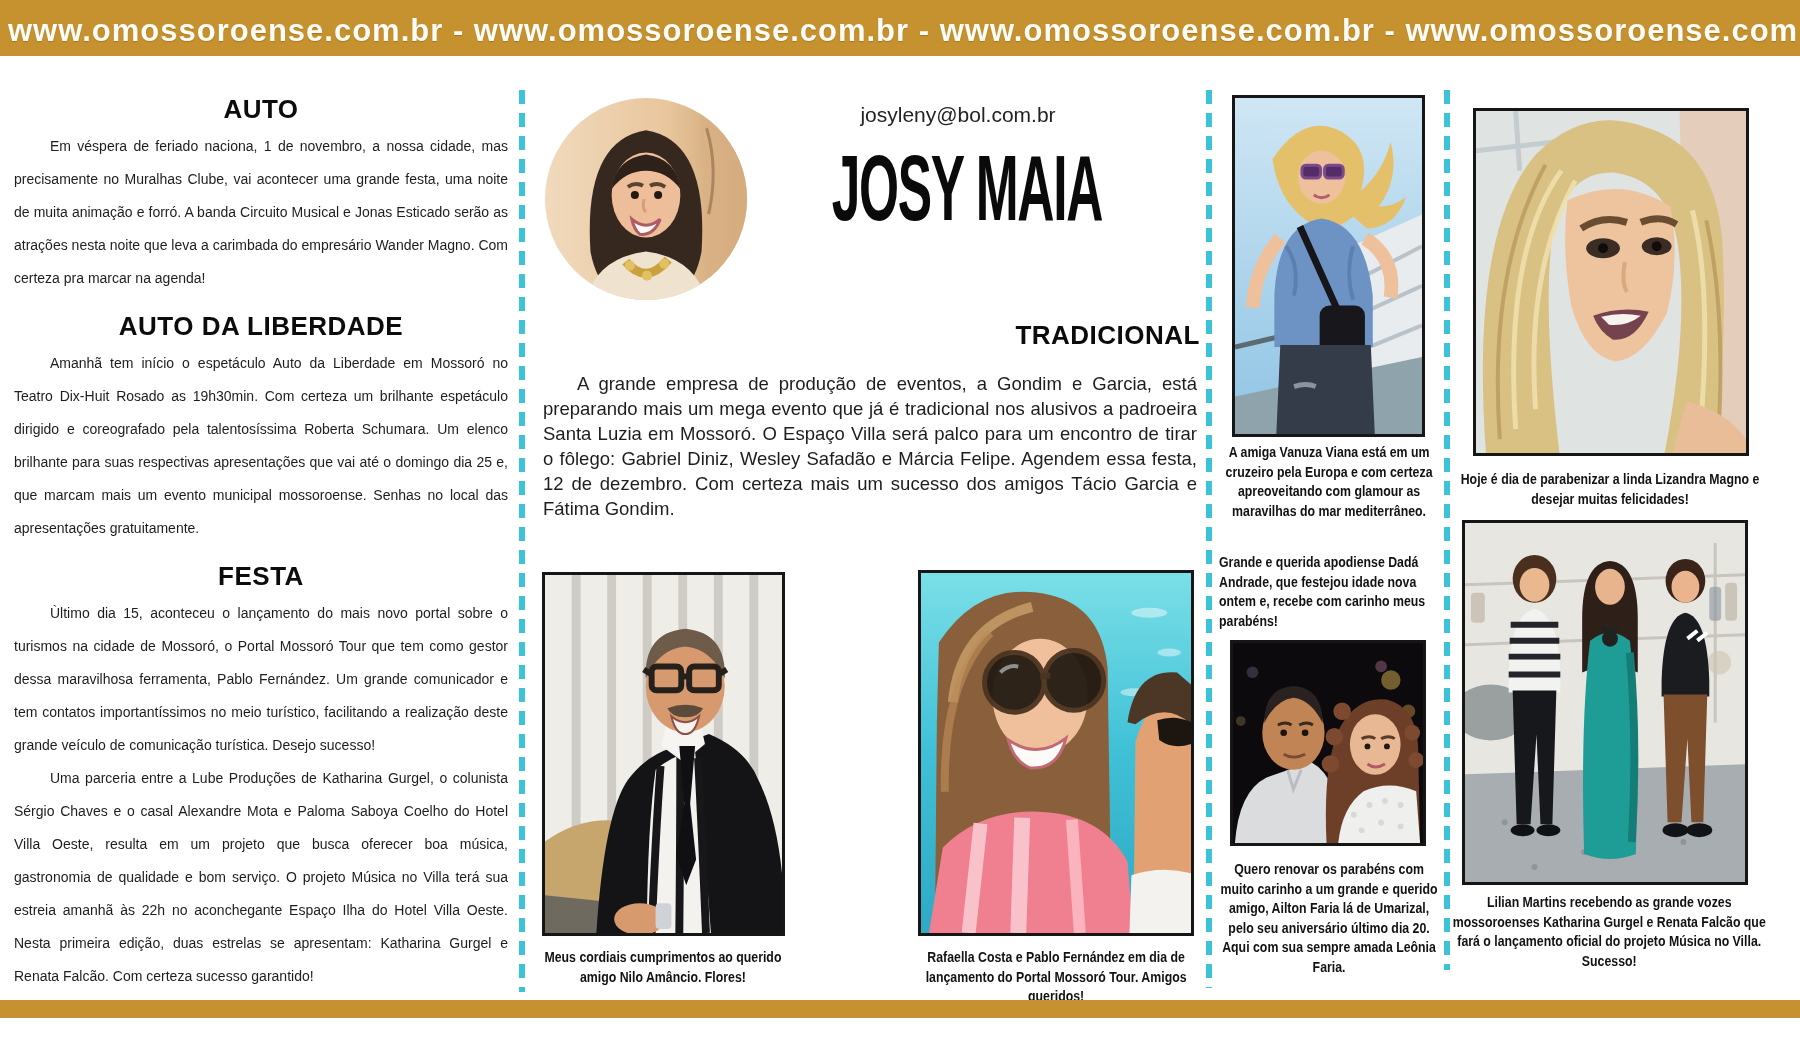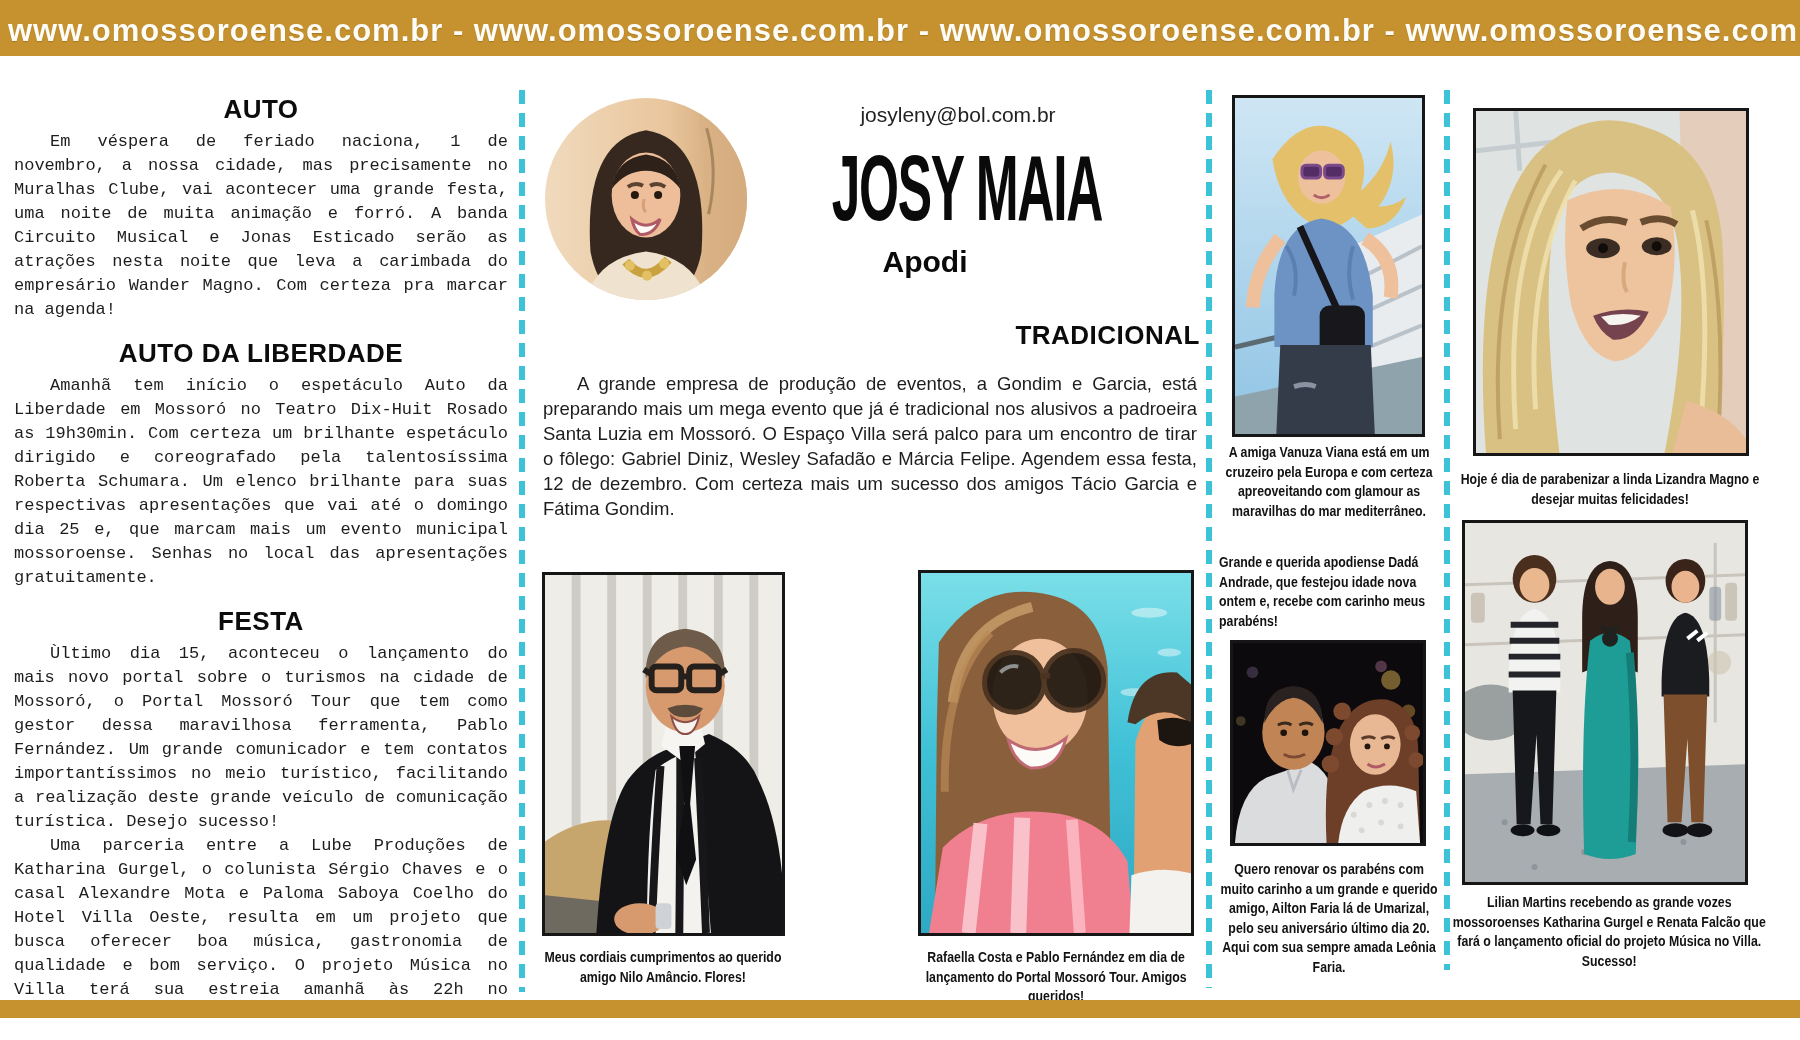--- a/index.html
+++ b/index.html
@@ -18,21 +18,21 @@
   
   .divider{position:absolute;width:6px;
     background:repeating-linear-gradient(to bottom,var(--divider,#3cc3d7) 0 14px,transparent 14px 23px);}
   #div1{left:519px;top:90px;height:902px;}
   #div2{left:1206px;top:90px;height:898px;}
   #div3{left:1444px;top:90px;height:880px;}
   
   .left-col{position:absolute;left:14px;top:92px;width:494px;height:905px;overflow:hidden;}
   .sec-title{font-size:26px;font-weight:bold;text-align:center;letter-spacing:.5px;margin:16px 0 5px;color:#0c0c0c;}
   section:first-child .sec-title{margin-top:2px;}
-  .sec-body{font-size:17px;line-height:24px;text-align:justify;text-indent:36px;margin:0;color:var(--ink,#1d1d1d);font-family:Liberation Mono, monospace;}
+  .sec-body{font-size:14px;line-height:33px;text-align:justify;text-indent:36px;margin:0;color:var(--ink,#1d1d1d);}
   
   .masthead{position:absolute;left:540px;top:95px;width:520px;height:225px;}
   .avatar{position:absolute;left:5px;top:3px;width:202px;height:202px;border-radius:50%;overflow:hidden;}
   .email{position:absolute;left:238px;top:8px;width:360px;text-align:center;font-size:21px;color:#222;}
   .name-wrap{position:absolute;left:222px;top:40px;width:310px;text-align:center;}
   .name{display:inline-block;font-size:78px;font-weight:bold;letter-spacing:-2px;white-space:nowrap;
         transform:scale(.66,1.18);transform-origin:center top;color:#0a0a0a;}
   .city{position:absolute;left:255px;top:150px;width:260px;text-align:center;font-size:30px;font-weight:bold;color:#0a0a0a;}
   
   .trad-title{position:absolute;left:540px;top:320px;width:660px;text-align:right;font-size:26px;font-weight:bold;letter-spacing:.5px;color:#0c0c0c;}
@@ -113,21 +113,20 @@
       <path d="M80,162 Q100,186 122,160" stroke="#c9a23f" stroke-width="9" fill="none"></path>
       <circle cx="84" cy="166" r="5" fill="#e2c063"></circle>
         <circle cx="101" cy="176" r="5" fill="#e2c063"></circle>
         <circle cx="118" cy="164" r="5" fill="#e2c063"></circle>
     </svg>
   </div>
   <div class="email">josyleny@bol.com.br</div>
   <div class="name-wrap">
     <span class="name">JOSY MAIA</span>
   </div>
-  <div class="city">Apodi</div>
 </div>
 
 <div class="trad-title">TRADICIONAL</div>
 <p class="trad-body">A grande empresa de produção de eventos, a Gondim e Garcia, está preparando mais um mega evento que já é tradicional nos alusivos a padroeira Santa Luzia em Mossoró. O Espaço Villa será palco para um encontro de tirar o fôlego: Gabriel Diniz, Wesley Safadão e Márcia Felipe. Agendem essa festa, 12 de dezembro. Com certeza mais um sucesso dos amigos Tácio Garcia e Fátima Gondim.</p>
 
 <figure class="photo" id="photo-nilo">
   <svg viewBox="0 0 240 360" preserveAspectRatio="none">
     <defs>
         <pattern id="pb" width="36" height="12" patternUnits="userSpaceOnUse">
       <rect width="36" height="12" fill="#efede8"></rect>

